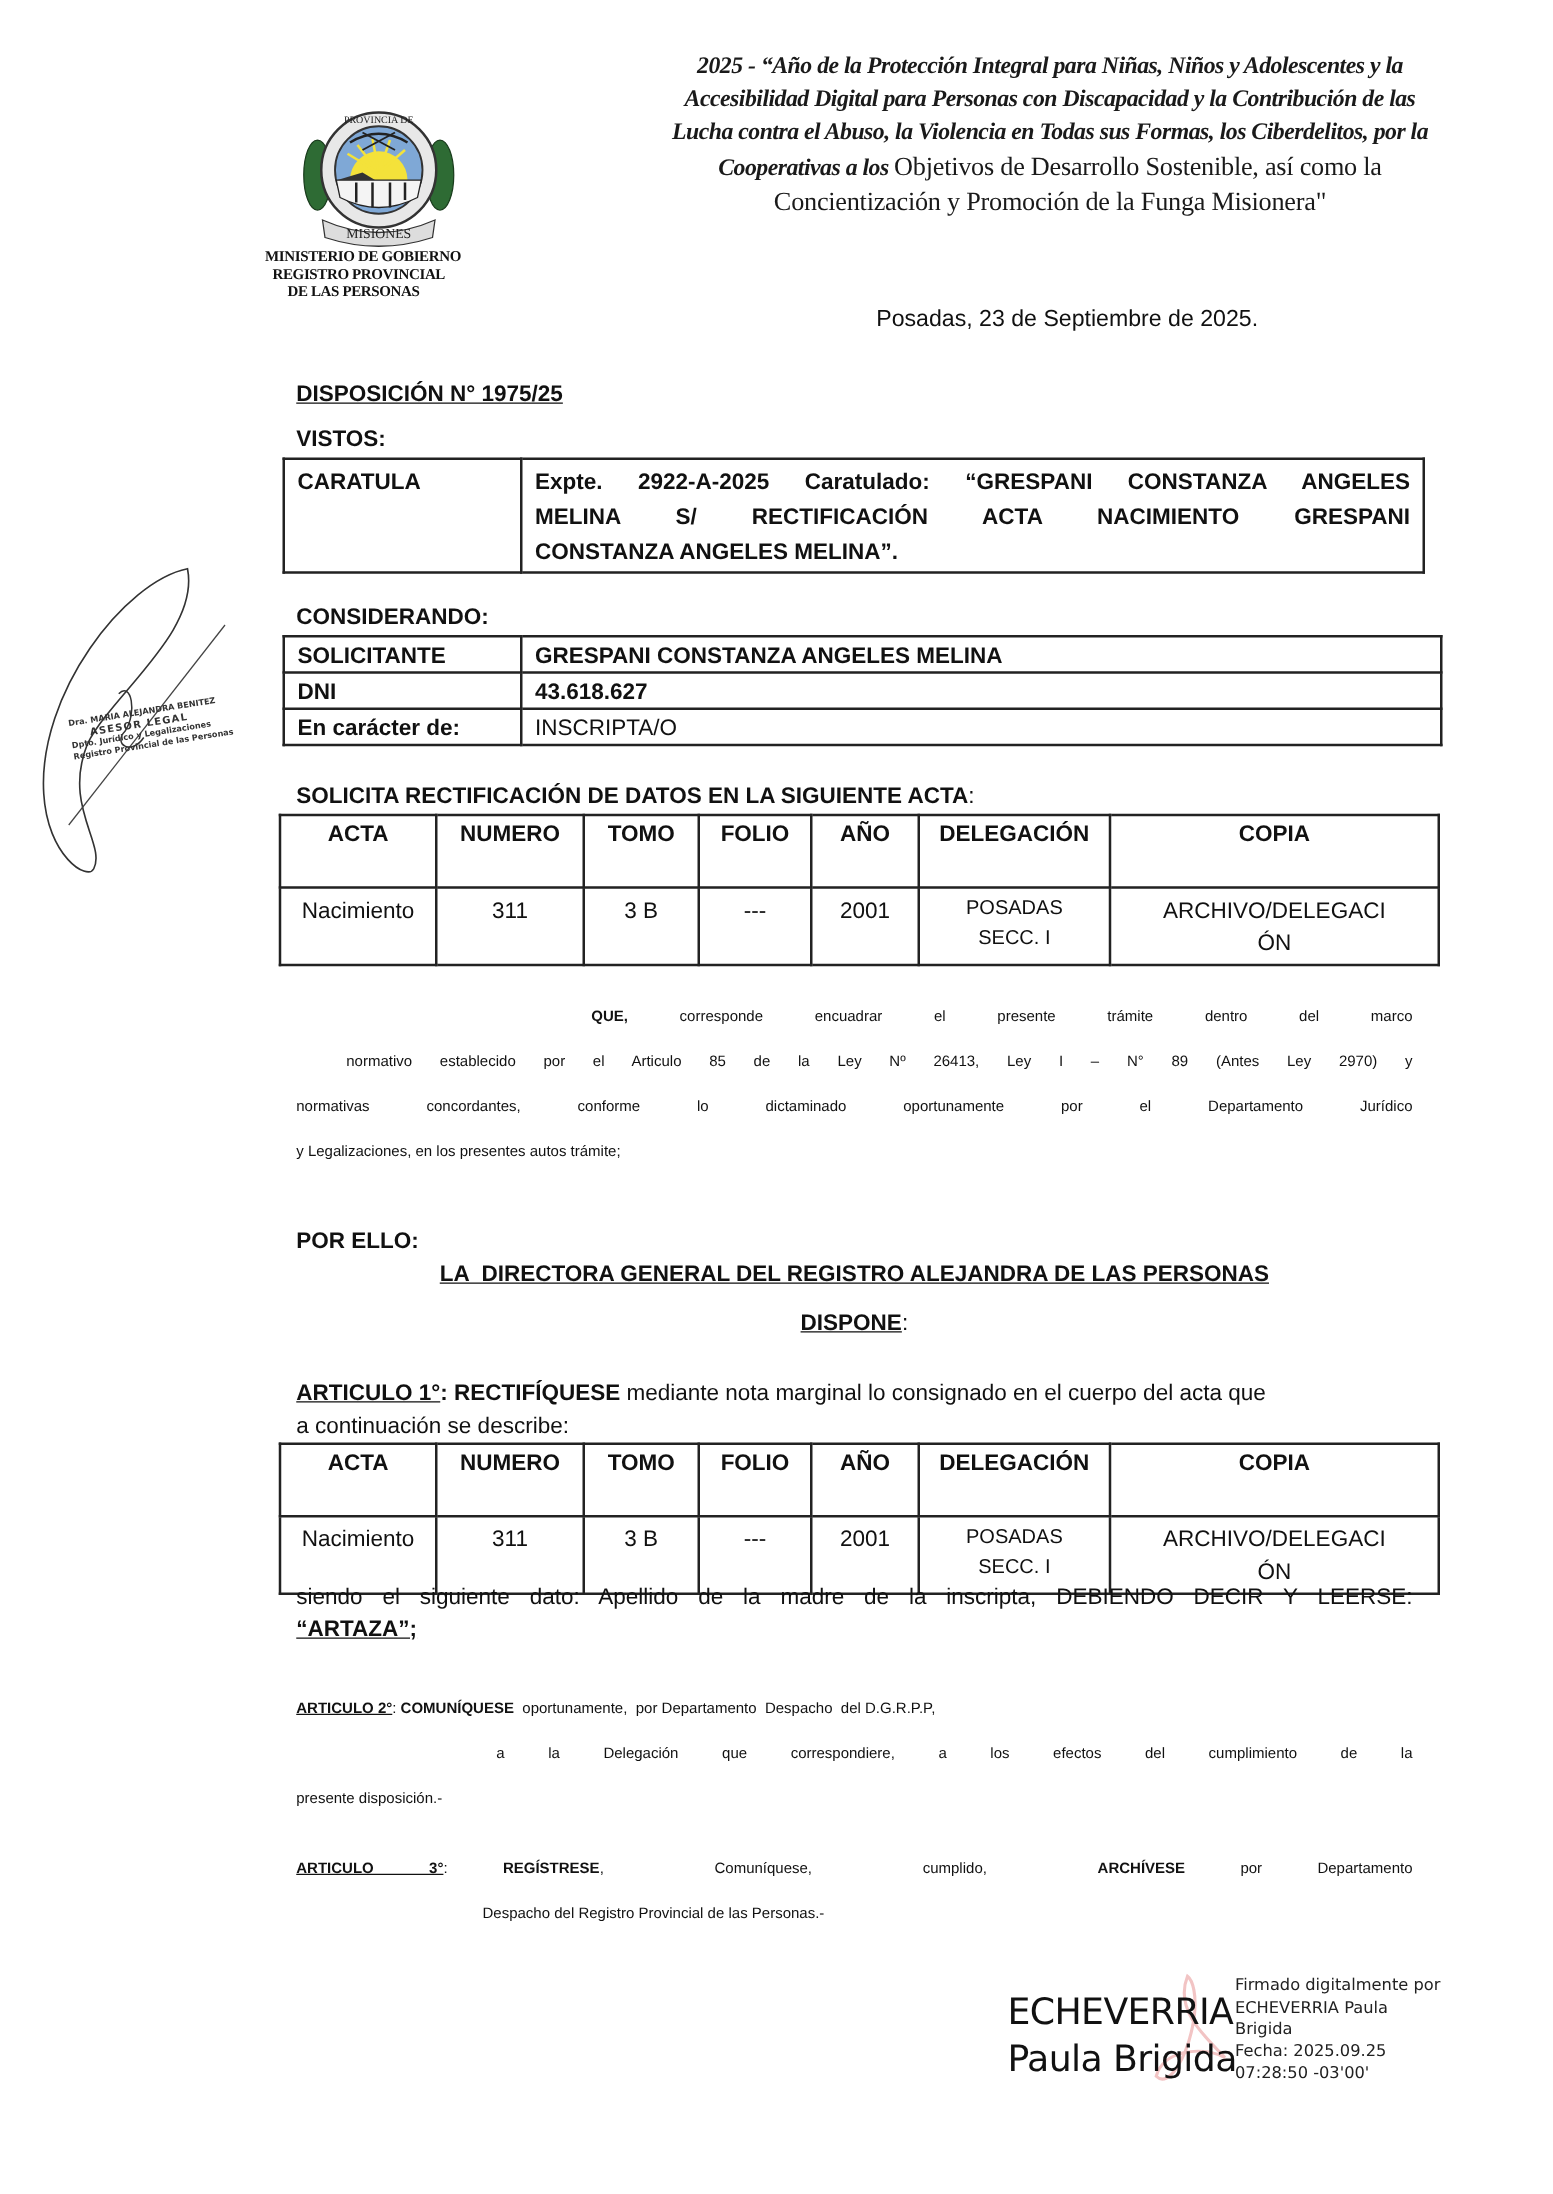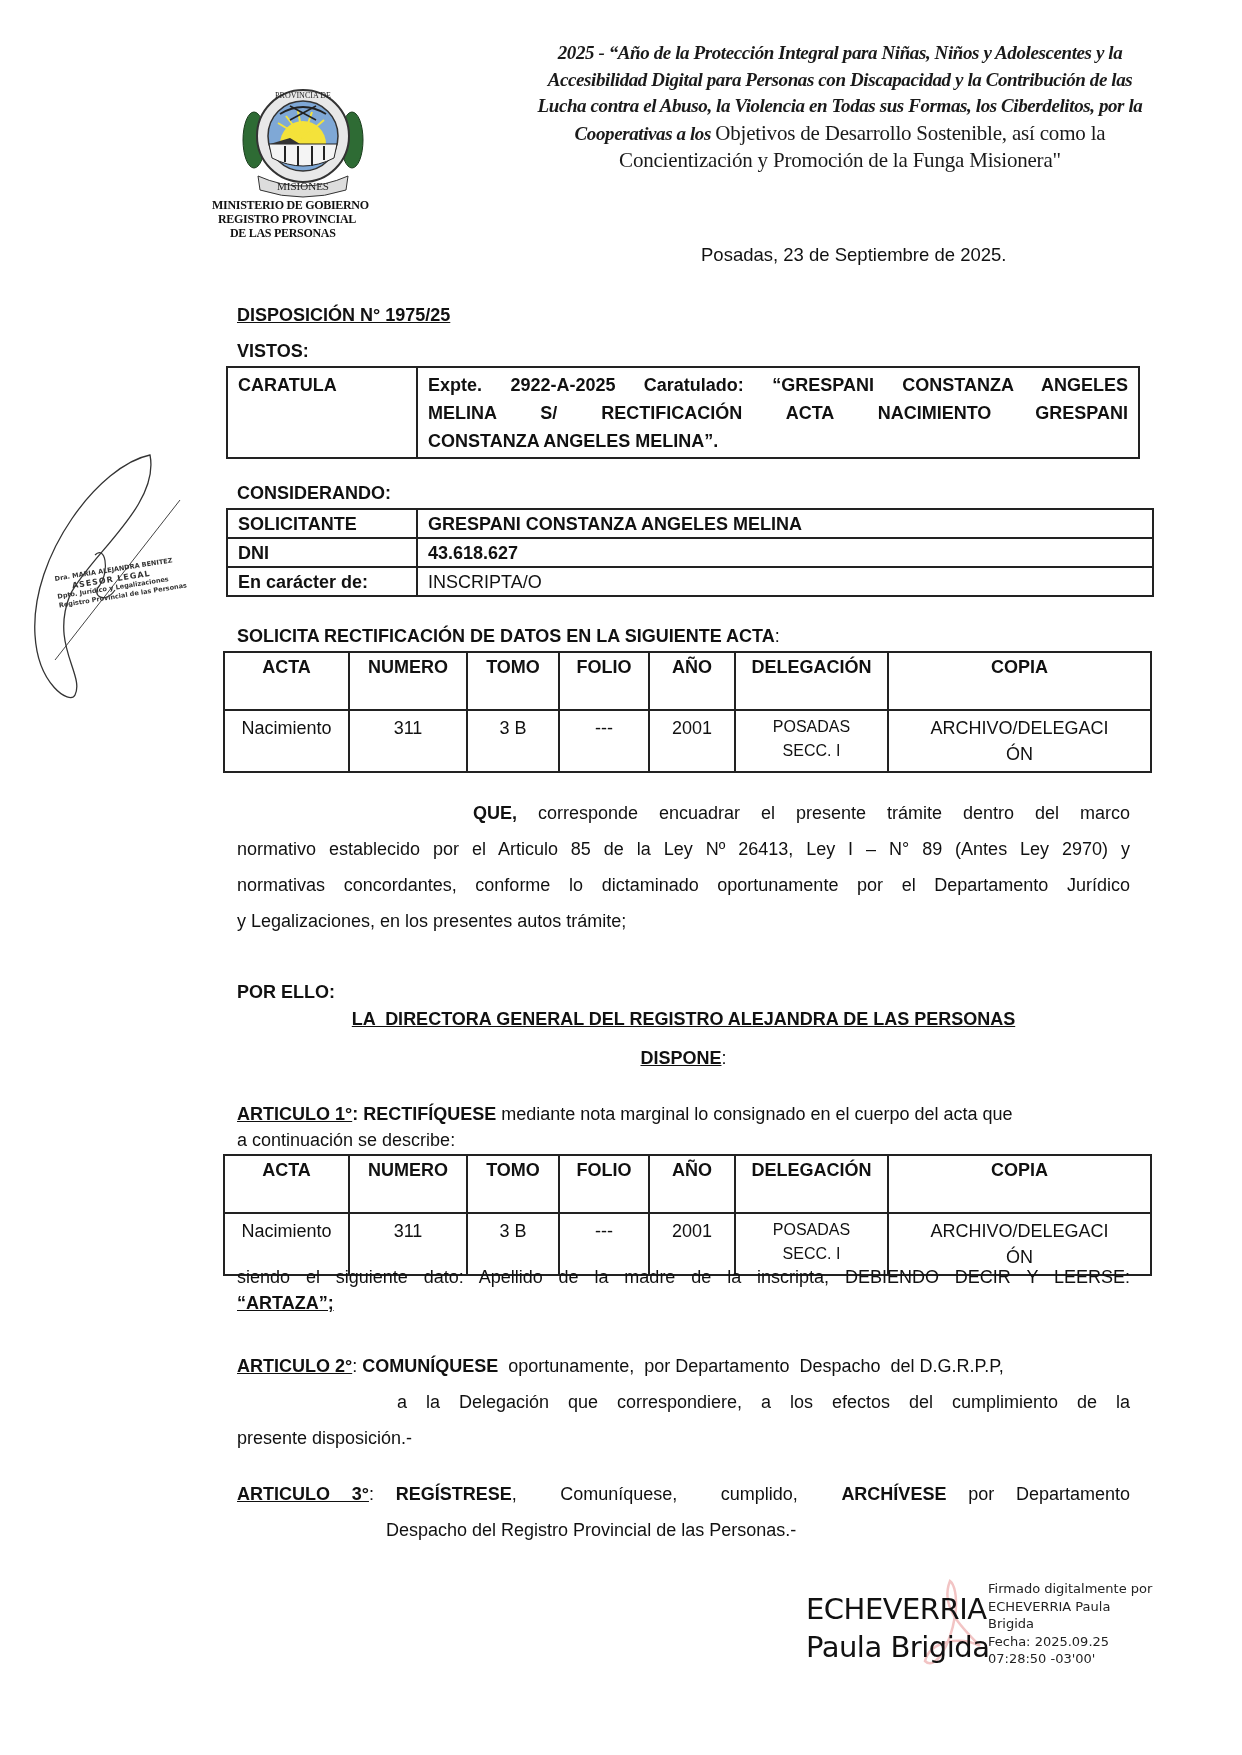--- a/index.html
+++ b/index.html
@@ -18,21 +18,21 @@
            font-family: "Liberation Serif", serif; font-style: italic; font-weight: bold;
            font-size: 19px; line-height: 26.5px; color: #1a1a1a; letter-spacing: -0.4px; }
   .motto .plain { font-style: normal; font-weight: normal; font-size: 21px; letter-spacing: -0.2px; }
 
   .date { left: 701px; top: 244px; font-size: 18.5px; }
 
   
   .h { font-size: 18px; font-weight: bold; }
   .u { text-decoration: underline; }
   .b { font-weight: bold; }
-  .para { font-size: 18px; line-height: 36px; text-align: justify; }
+  .para { font-size: 12px; line-height: 36px; text-align: justify; }
 
   table.grid { border-collapse: collapse; position: absolute; font-size: 18px; }
   table.grid td, table.grid th { border: 2px solid #222; padding: 2px 10px; vertical-align: top; }
   table.kv td { padding: 3px 10px 2px 10px; line-height: 22px; }
   table.acta th { font-weight: bold; text-align: center; height: 48px; padding: 4px 4px; }
   table.acta td { text-align: center; height: 50px; padding: 4px 4px; line-height: 26px; }
   table.acta td.small { font-size: 16px; line-height: 24px; }
 
   
   .stamp { left: 10px; top: 445px; width: 200px; height: 270px; }
@@ -162,21 +162,21 @@
     <td>
           <div>ARCHIVO/DELEGACI</div>
           <div>ÓN</div>
         </td>
   </tr>
 </tbody>
   </table>
 
 <div class="abs para" style="left:237px; top:795px; width:893px;">
   <div style="padding-left:236px; text-align:justify; text-align-last:justify;"><span class="b">QUE,</span><span> corresponde encuadrar el presente trámite dentro del marco</span></div>
-  <div style="text-align:justify; text-align-last:justify;">normativo establecido por el Articulo 85 de la Ley Nº 26413, Ley I – N° 89 (Antes Ley 2970) y</div>
+  <div style="text-align:justify; text-align-last:justify;margin-left:40px;">normativo establecido por el Articulo 85 de la Ley Nº 26413, Ley I – N° 89 (Antes Ley 2970) y</div>
   <div style="text-align:justify; text-align-last:justify;">normativas concordantes, conforme lo dictaminado oportunamente por el Departamento Jurídico</div>
   <div>y Legalizaciones, en los presentes autos trámite;</div>
 </div>
 
 <div class="abs h" style="left:237px; top:982px;">POR ELLO:</div>
 <div class="abs h u" style="left:237px; top:1009px; width:893px; text-align:center; padding-left:0; white-space:pre;">LA  DIRECTORA GENERAL DEL REGISTRO ALEJANDRA DE LAS PERSONAS</div>
 <div class="abs h" style="left:237px; top:1048px; width:893px; text-align:center;"><span class="u">DISPONE</span><span style="font-weight:normal;">:</span></div>
 
 <div class="abs" style="left:237px; top:1101px; width:893px; font-size:18px; line-height:26px;">
   <div><span class="b u">ARTICULO 1°</span><span class="b">: </span><span class="b">RECTIFÍQUESE</span><span> mediante nota marginal lo consignado en el cuerpo del acta que</span></div>

